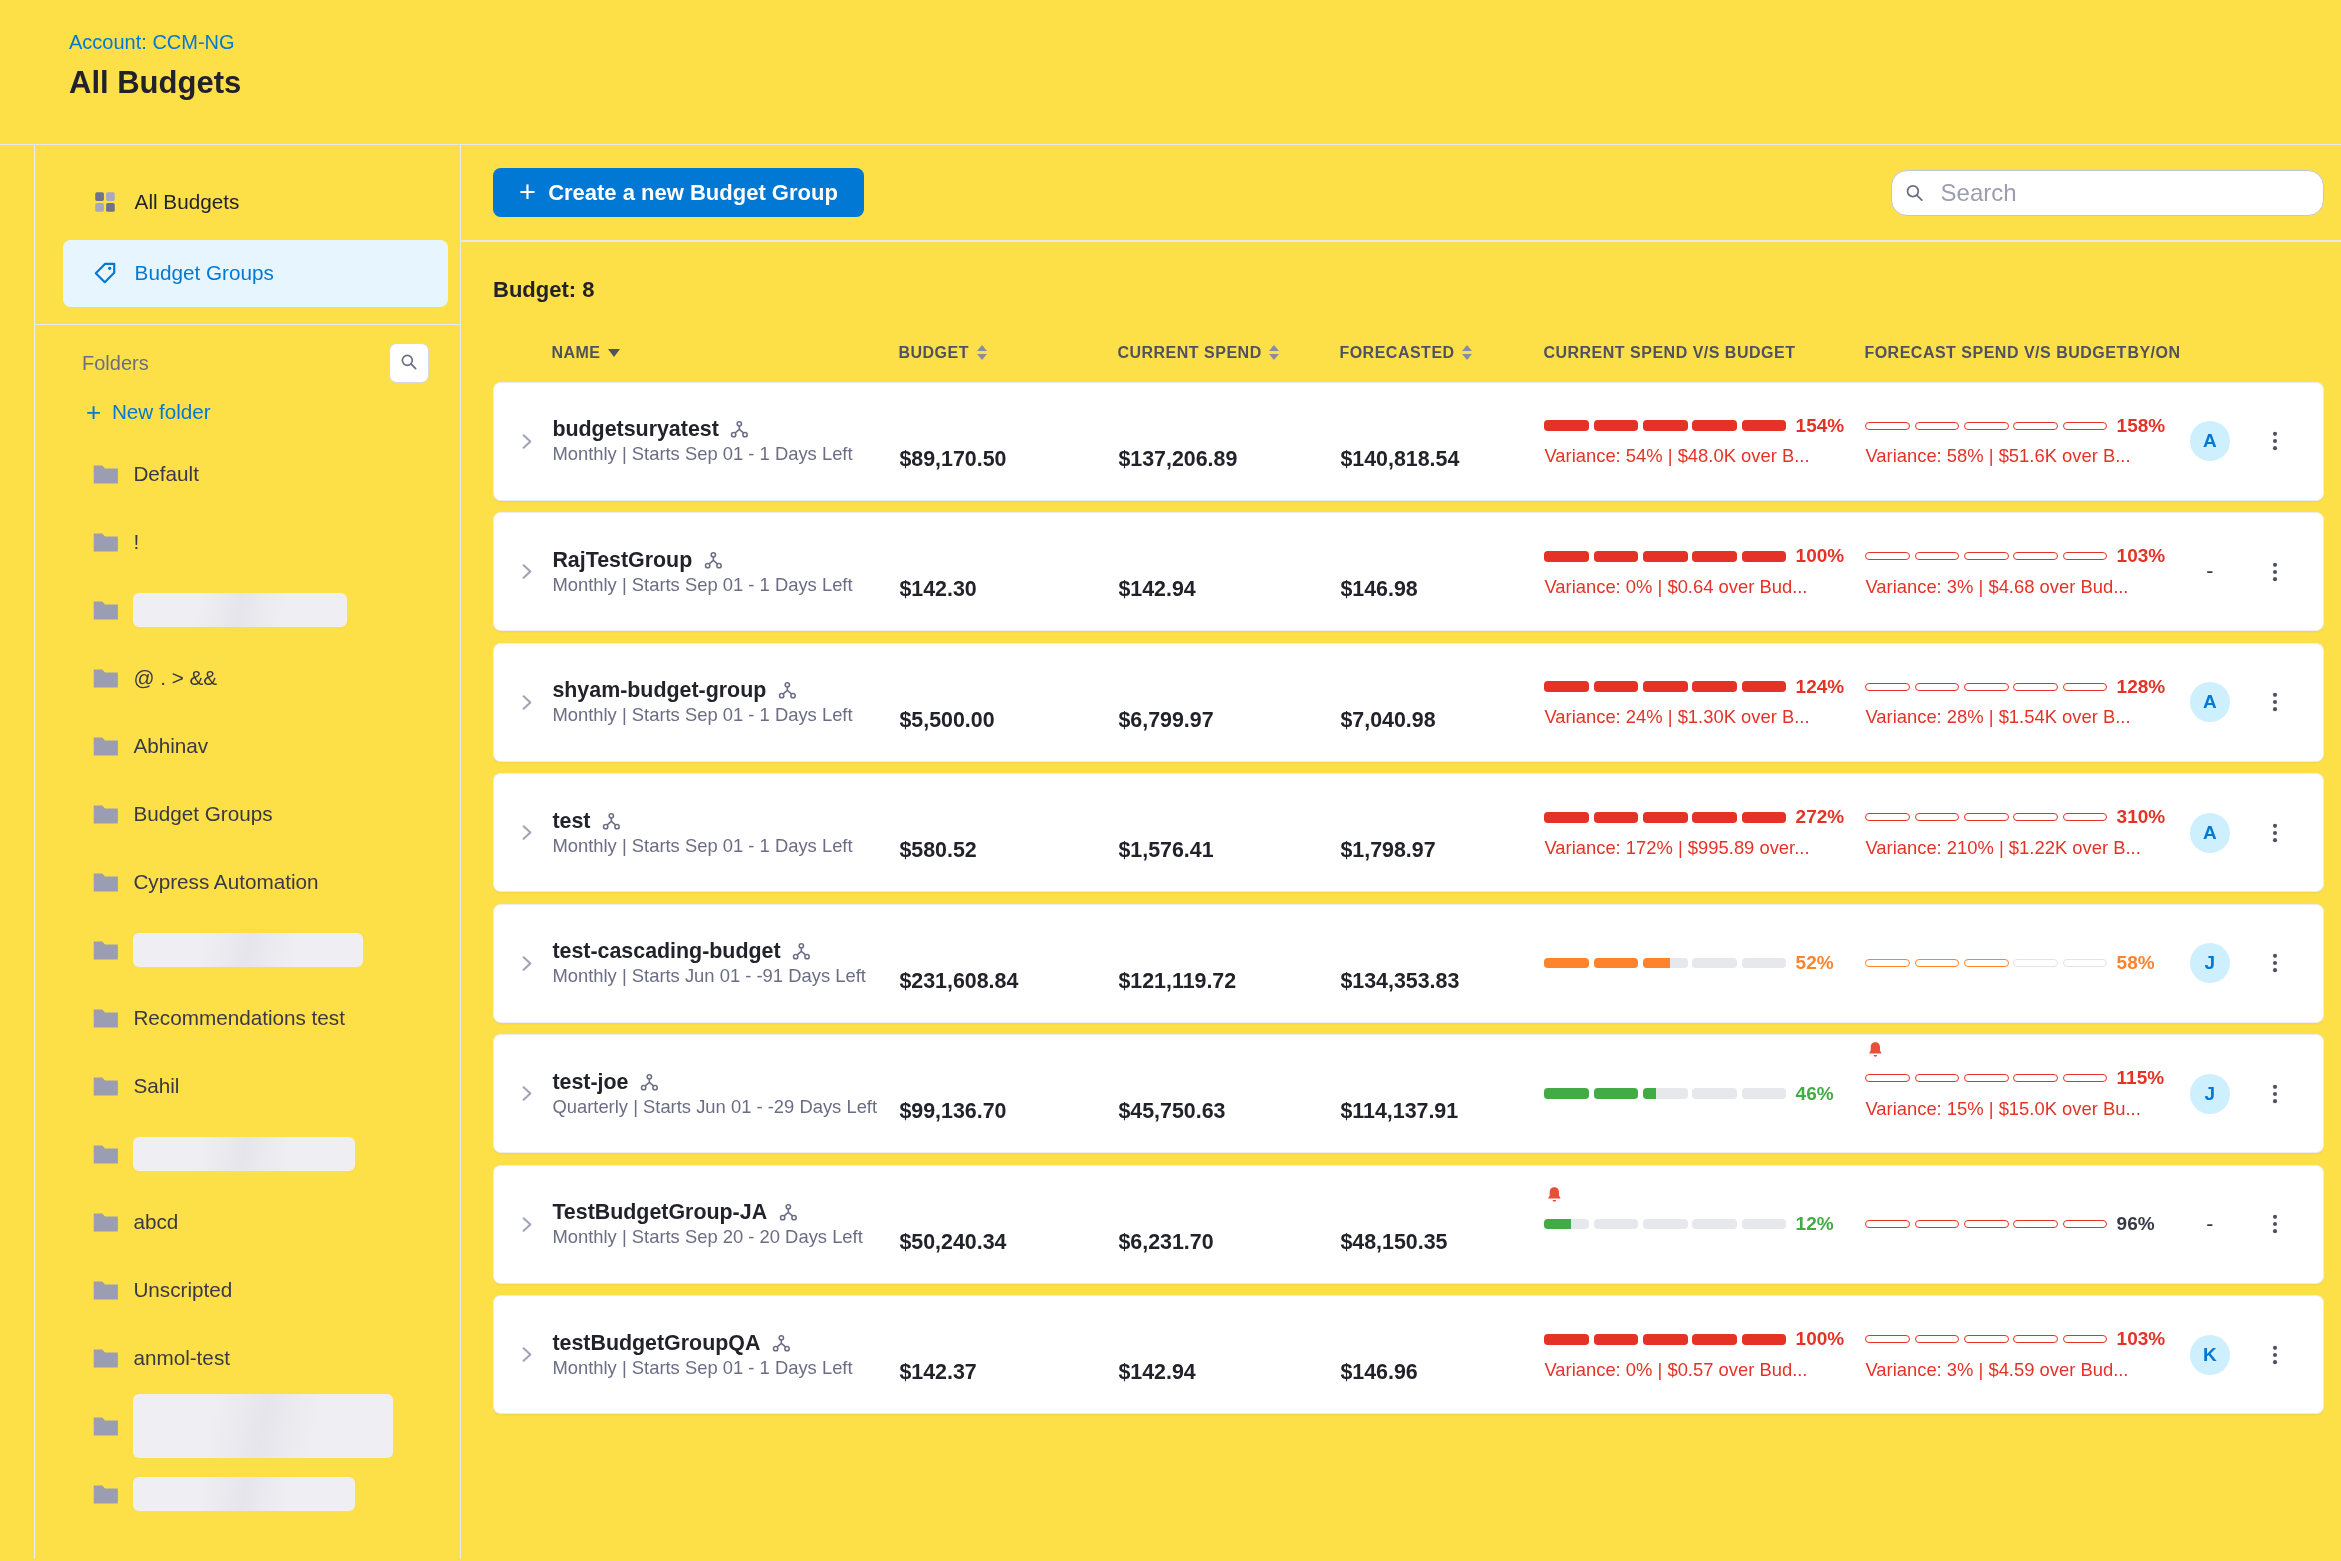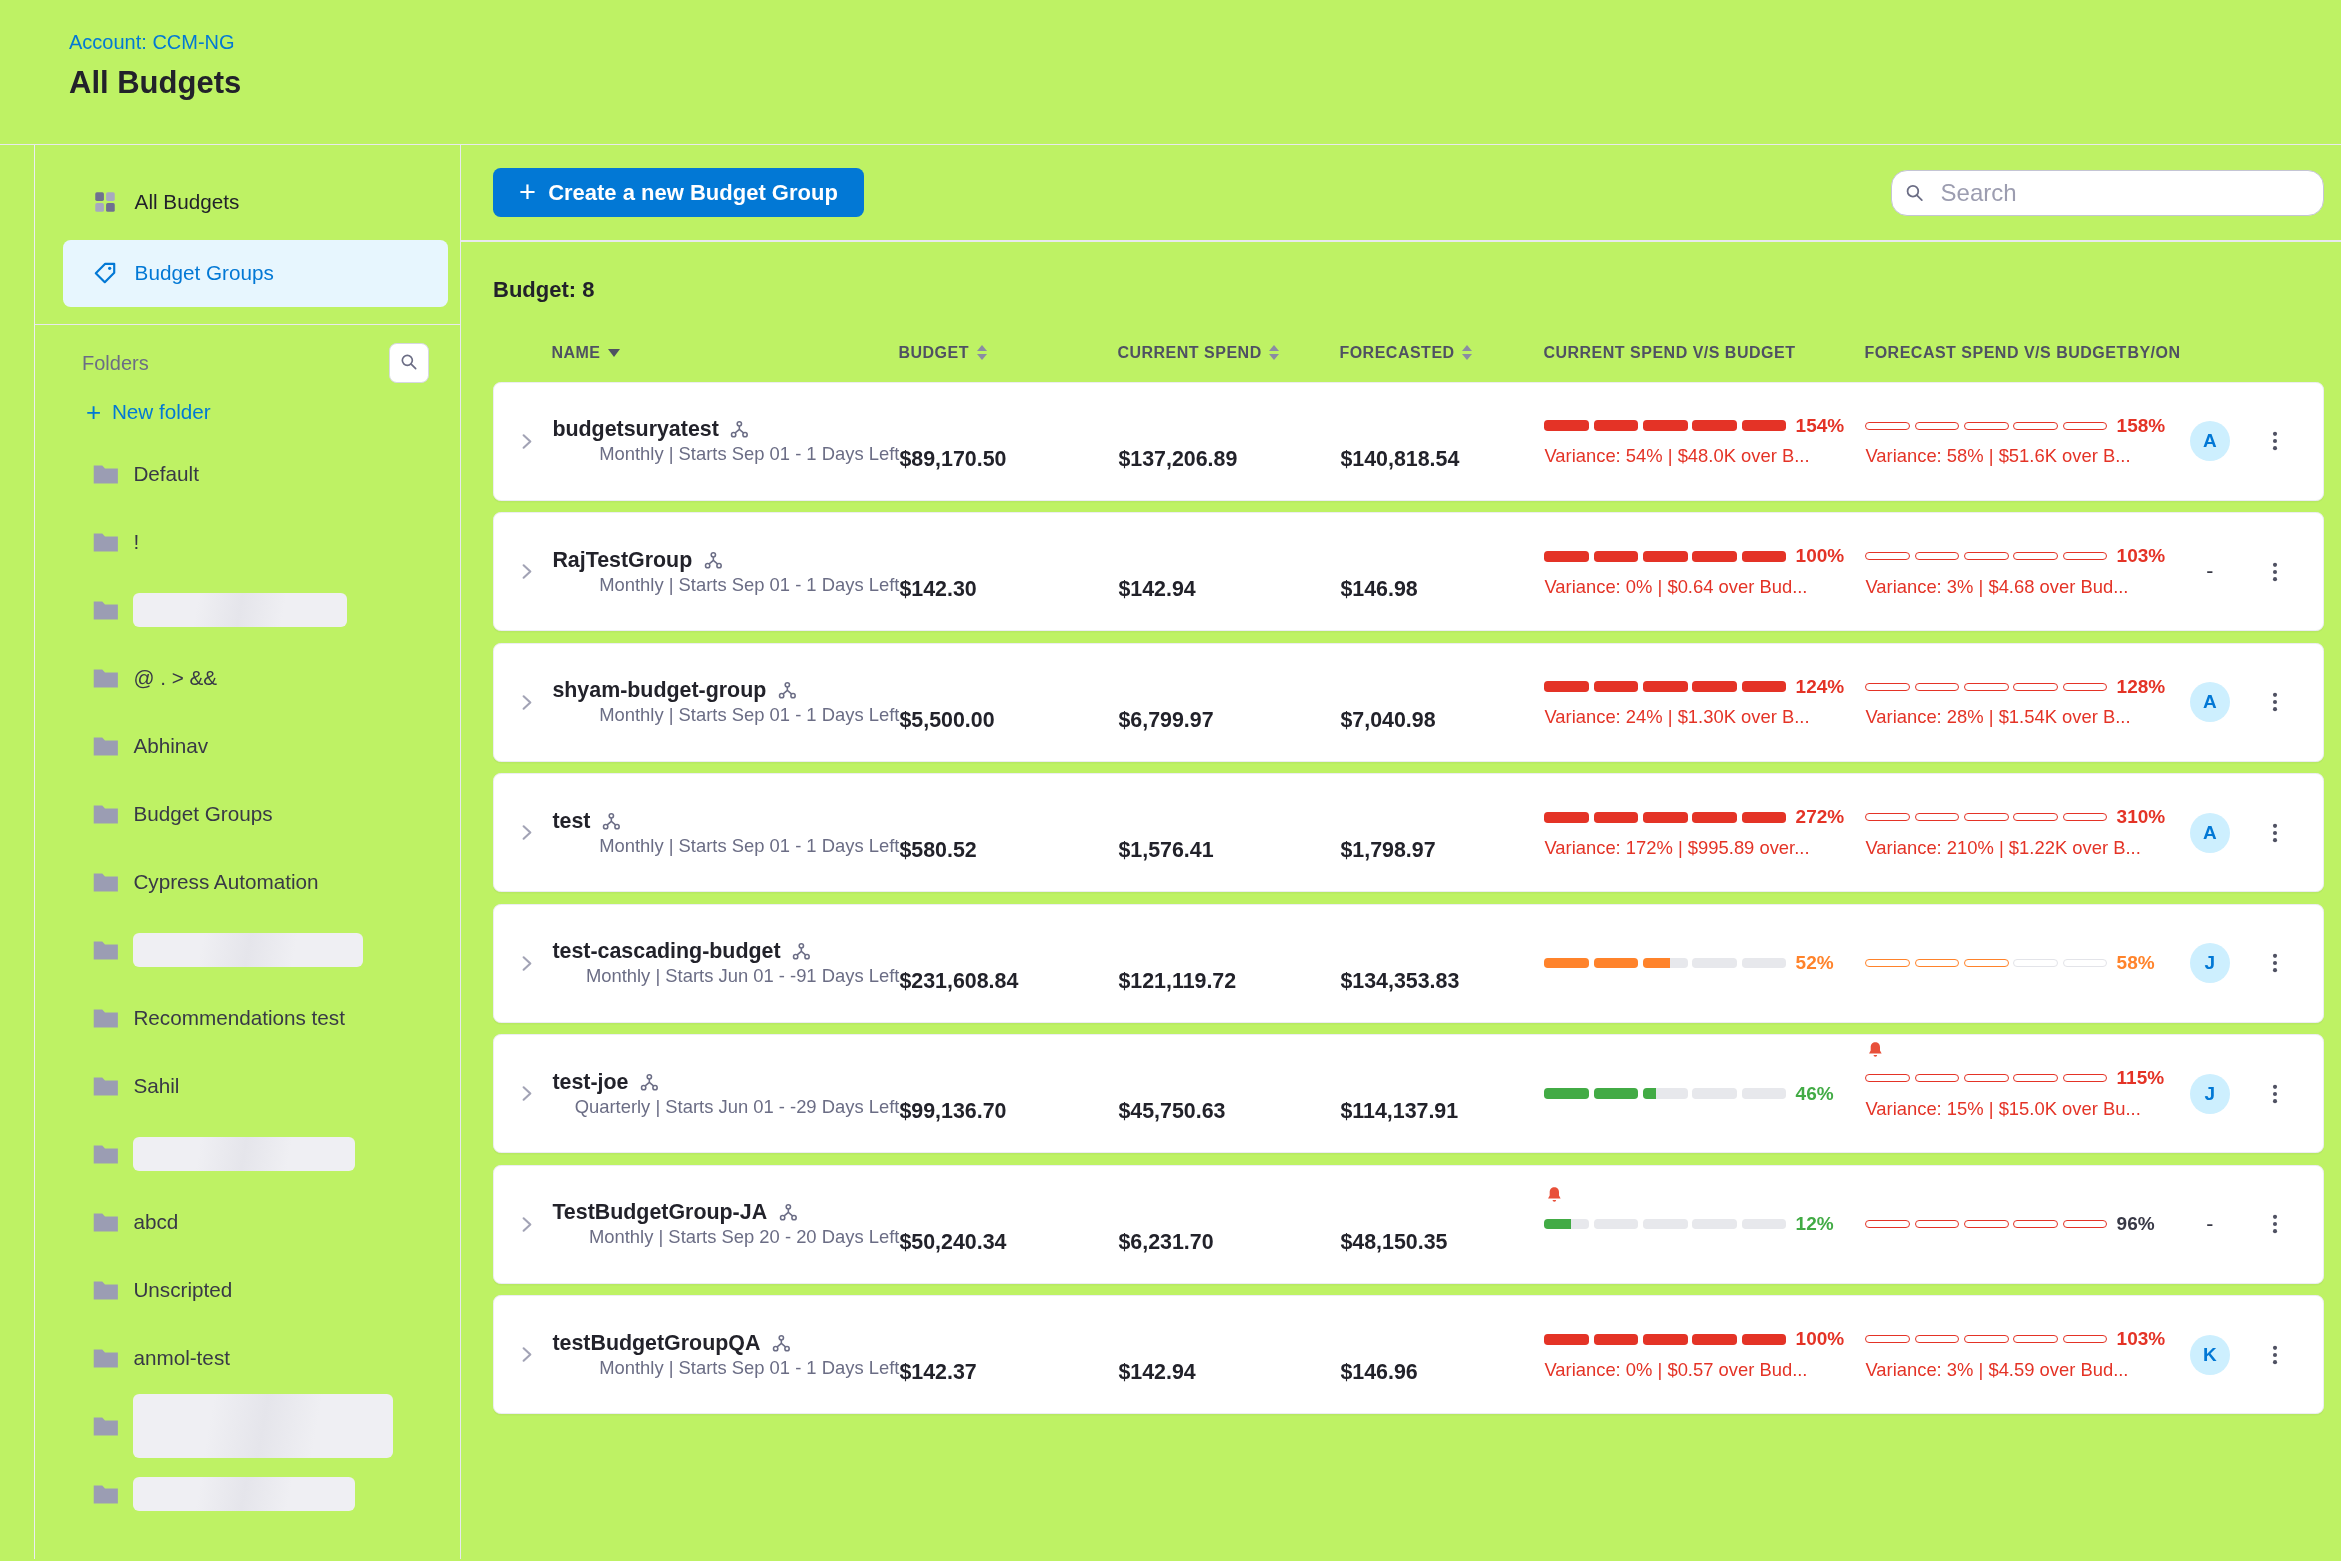--- a/index.html
+++ b/index.html
@@ -2,21 +2,21 @@
 <html style="font-size:12.2px"><head>
 <meta charset="utf-8">
 <style>
   * { box-sizing: border-box; }
   html,body { margin:0; padding:0; }
   body {
     font-family: "Liberation Sans", "DejaVu Sans", sans-serif;
     background:#fff; color:#22222A;
     width:2342px; height:1561px; overflow:hidden;
   }
-  .page { width:2342px; height:1561px; overflow:hidden; background:#bef264; }
+  .page { width:2342px; height:1561px; overflow:hidden; background:#fde047; }
 
   
   .top { height:145px; padding:31px 0 0 69px; border-bottom:1.5px solid #E8E9EE; }
   .account { color:#0278D5; font-size:20px; text-decoration:none; display:inline-block; cursor:pointer; }
   .page-title { font-size:31px; font-weight:700; margin:10.7px 0 0; color:#22222A; }
 
   .body { display:flex; height:1414px; overflow:hidden; }
 
   
   .sidebar { width:427px; min-width:427px; margin-left:34px; border-left:1.5px solid #ECEDF2; border-right:1.5px solid #E8E9EE; padding-top:23px; overflow:hidden; }
@@ -55,21 +55,21 @@
   .sort { display:inline-flex; flex-direction:column; gap:3.1px; }
   .sort i { display:block; width:0; height:0; border-left:5.4px solid transparent; border-right:5.4px solid transparent; }
   .sort .up { border-bottom:6.9px solid #8A8CA3; }
   .sort .down { border-top:6.9px solid #8A8CA3; }
 
   .rows { margin-top:20px; }
   .row { background:#fff; border:1.5px solid #ECEDF2; border-radius:7.7px; height:119px; margin-bottom:11.5px; box-shadow:0 1.5px 0 rgba(34,34,42,0.04); cursor:pointer; }
   .chev { display:flex; }
   .name-line { display:flex; align-items:center; gap:10.7px; }
   .bname { font-size:21.4px; font-weight:700; color:#22222A; }
-  .subtitle { font-size:18.4px; color:#6B6D85; margin-top:1px;text-align:right; }
+  .subtitle { font-size:18.4px; color:#6B6D85; margin-top:1px; }
   .money { font-size:21.4px; font-weight:600; color:#22222A;margin-top:36px; }
 
   .bar-wrap { display:flex; flex-direction:column; justify-content:center; }
   .bar-line { display:flex; align-items:center; gap:9.2px; position:relative; }
   .bar-track { display:flex; gap:4.6px; width:242px; }
   .seg { flex:1; height:10.7px; border-radius:3.8px; }
   .seg.outline { height:7.7px; border:1.5px solid #E3E4E9; background:#fff; border-radius:5.4px; }
   .pct { font-size:19px; font-weight:700; white-space:nowrap; }
   .variance { font-size:18.4px; color:#E43326; margin-top:8.4px; white-space:nowrap; max-width:305px; overflow:hidden; }
   .bell { position:absolute; top:-27.6px; left:0; display:flex; }

